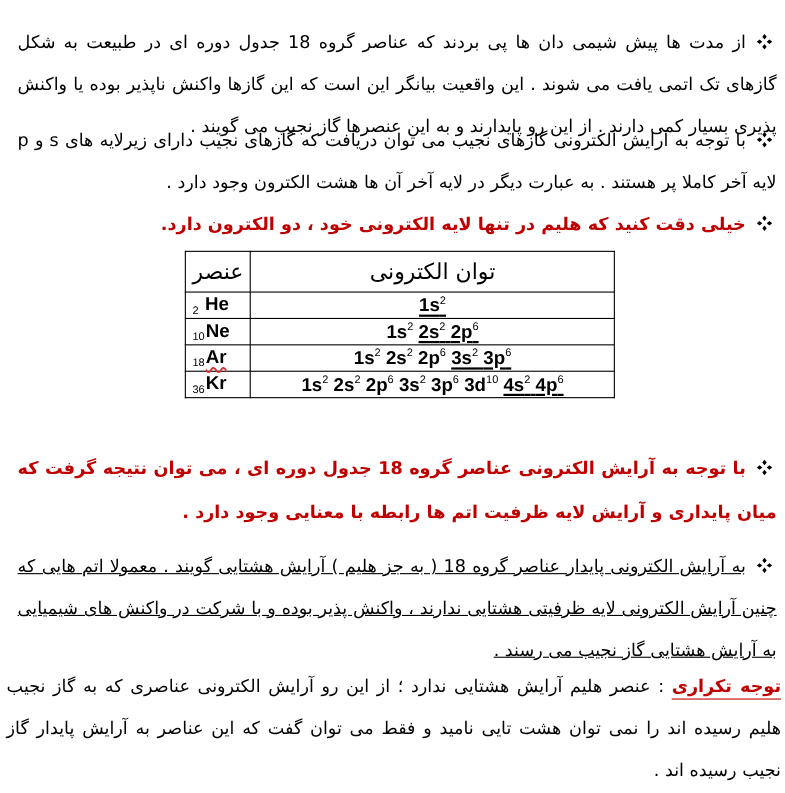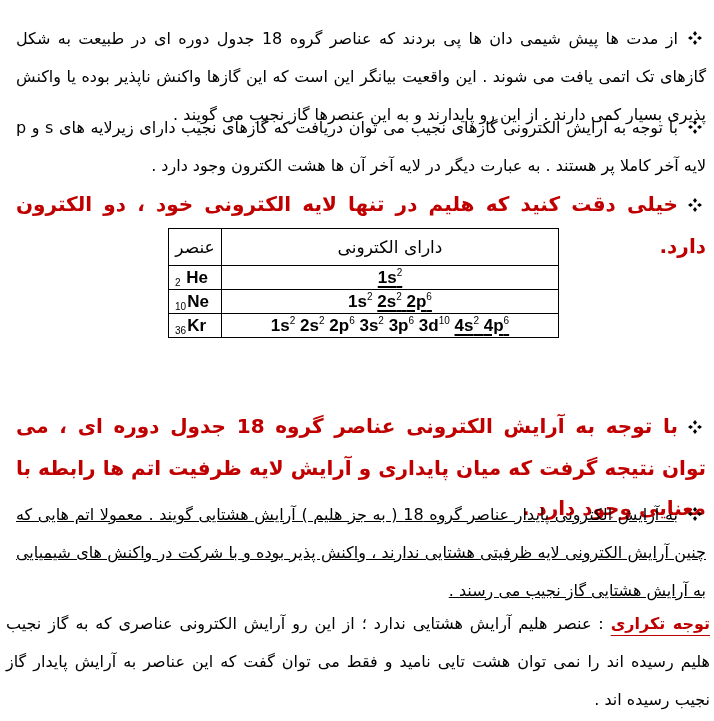--- a/index.html
+++ b/index.html
@@ -1,30 +1,30 @@
 <!DOCTYPE html>
 <html><head>
 <meta charset="utf-8">
 <style>
   html, body { margin: 0; padding: 0; background: #ffffff; }
   body { width: 714px; height: 721px; position: relative; overflow: hidden;
          font-family: "DejaVu Sans", sans-serif; color: #000; }
   .para { position: absolute; right: 8px; width: 690px; direction: rtl; text-align: justify;
           font-size: 16px; line-height: 38px; }
-  .para.red { color: #C00000; font-weight: bold; font-size: 20px; line-height: 40px; }
+  .para.red { color: #C00000; font-weight: bold; font-size: 16px; line-height: 40px; }
   .bullet { display: inline-block; width: 22px; text-align: center; margin-left: 6px;
             font-size: 15px; color: #000; }
   .bullet svg { vertical-align: -1px; }
   .hl { color: #C00000; font-weight: bold; font-size: 16px; text-decoration: underline;
         text-decoration-color: #C00000; text-underline-offset: 6px; }
 
   table.cfg { position: absolute; left: 168px; top: 228px; width: 391px; border-collapse: collapse;
               font-family: "Liberation Sans", sans-serif; }
   table.cfg td { border: 1.5px solid #000; padding: 0 6px; font-weight: bold; font-size: 17px; }
-  table.cfg tr.head td { height: 36px; font-weight: normal; font-family: "DejaVu Sans", sans-serif; font-size: 17px; }
+  table.cfg tr.head td { height: 36px; font-weight: normal; font-family: "DejaVu Sans", sans-serif; font-size: 20px; }
   table.cfg tr.row td { height: 23px; }
   td.el { width: 40px; text-align: left; white-space: nowrap; }
   td.el .z { font-size: 10px; font-weight: normal; vertical-align: -3px; margin-right: 1px; }
   td.conf { text-align: center; white-space: nowrap; }
   td.hcell { text-align: center; direction: rtl; }
   td.hel { text-align: center; direction: rtl; }
   sup { font-size: 10px; font-weight: normal; vertical-align: 7px; line-height: 0; }
   .u { text-decoration: underline; text-underline-offset: 3px; text-decoration-thickness: 1.5px; }
   .squig { text-decoration: underline wavy #d03030; text-underline-offset: 3px; }
 </style>
@@ -67,33 +67,42 @@
           <path d="M9 7 L11.5 5 L14 7 L11.5 9Z"></path>
         </g>
       </svg>
   </span><span>خیلی دقت کنید که هلیم در تنها لایه الکترونی خود ، دو الکترون دارد.</span>
 </div>
 
 <table class="cfg">
   <tbody>
       <tr class="head">
     <td class="hel">عنصر</td>
-    <td class="hcell">دارای الکترونی</td>
+    <td class="hcell">توان الکترونی</td>
   </tr>
   <tr class="row">
     <td class="el"><span class="z">2</span> <span>He</span></td>
     <td class="conf">
       <span class="u"><span>1s</span><sup>2</sup></span>
     </td>
   </tr>
   <tr class="row">
     <td class="el"><span class="z">10</span><span>Ne</span></td>
     <td class="conf">
       <span>1s</span><sup>2</sup>
       <span class="u"><span>2s</span><sup>2</sup> <span>2p</span><sup>6</sup></span>
+    </td>
+  </tr>
+  <tr class="row">
+    <td class="el"><span class="z">18</span><span class="squig">Ar</span></td>
+    <td class="conf">
+      <span>1s</span><sup>2</sup>
+      <span>2s</span><sup>2</sup>
+      <span>2p</span><sup>6</sup>
+      <span class="u"><span>3s</span><sup>2</sup> <span>3p</span><sup>6</sup></span>
     </td>
   </tr>
   <tr class="row">
     <td class="el"><span class="z">36</span><span>Kr</span></td>
     <td class="conf">
       <span>1s</span><sup>2</sup>
       <span>2s</span><sup>2</sup>
       <span>2p</span><sup>6</sup>
       <span>3s</span><sup>2</sup>
       <span>3p</span><sup>6</sup>

